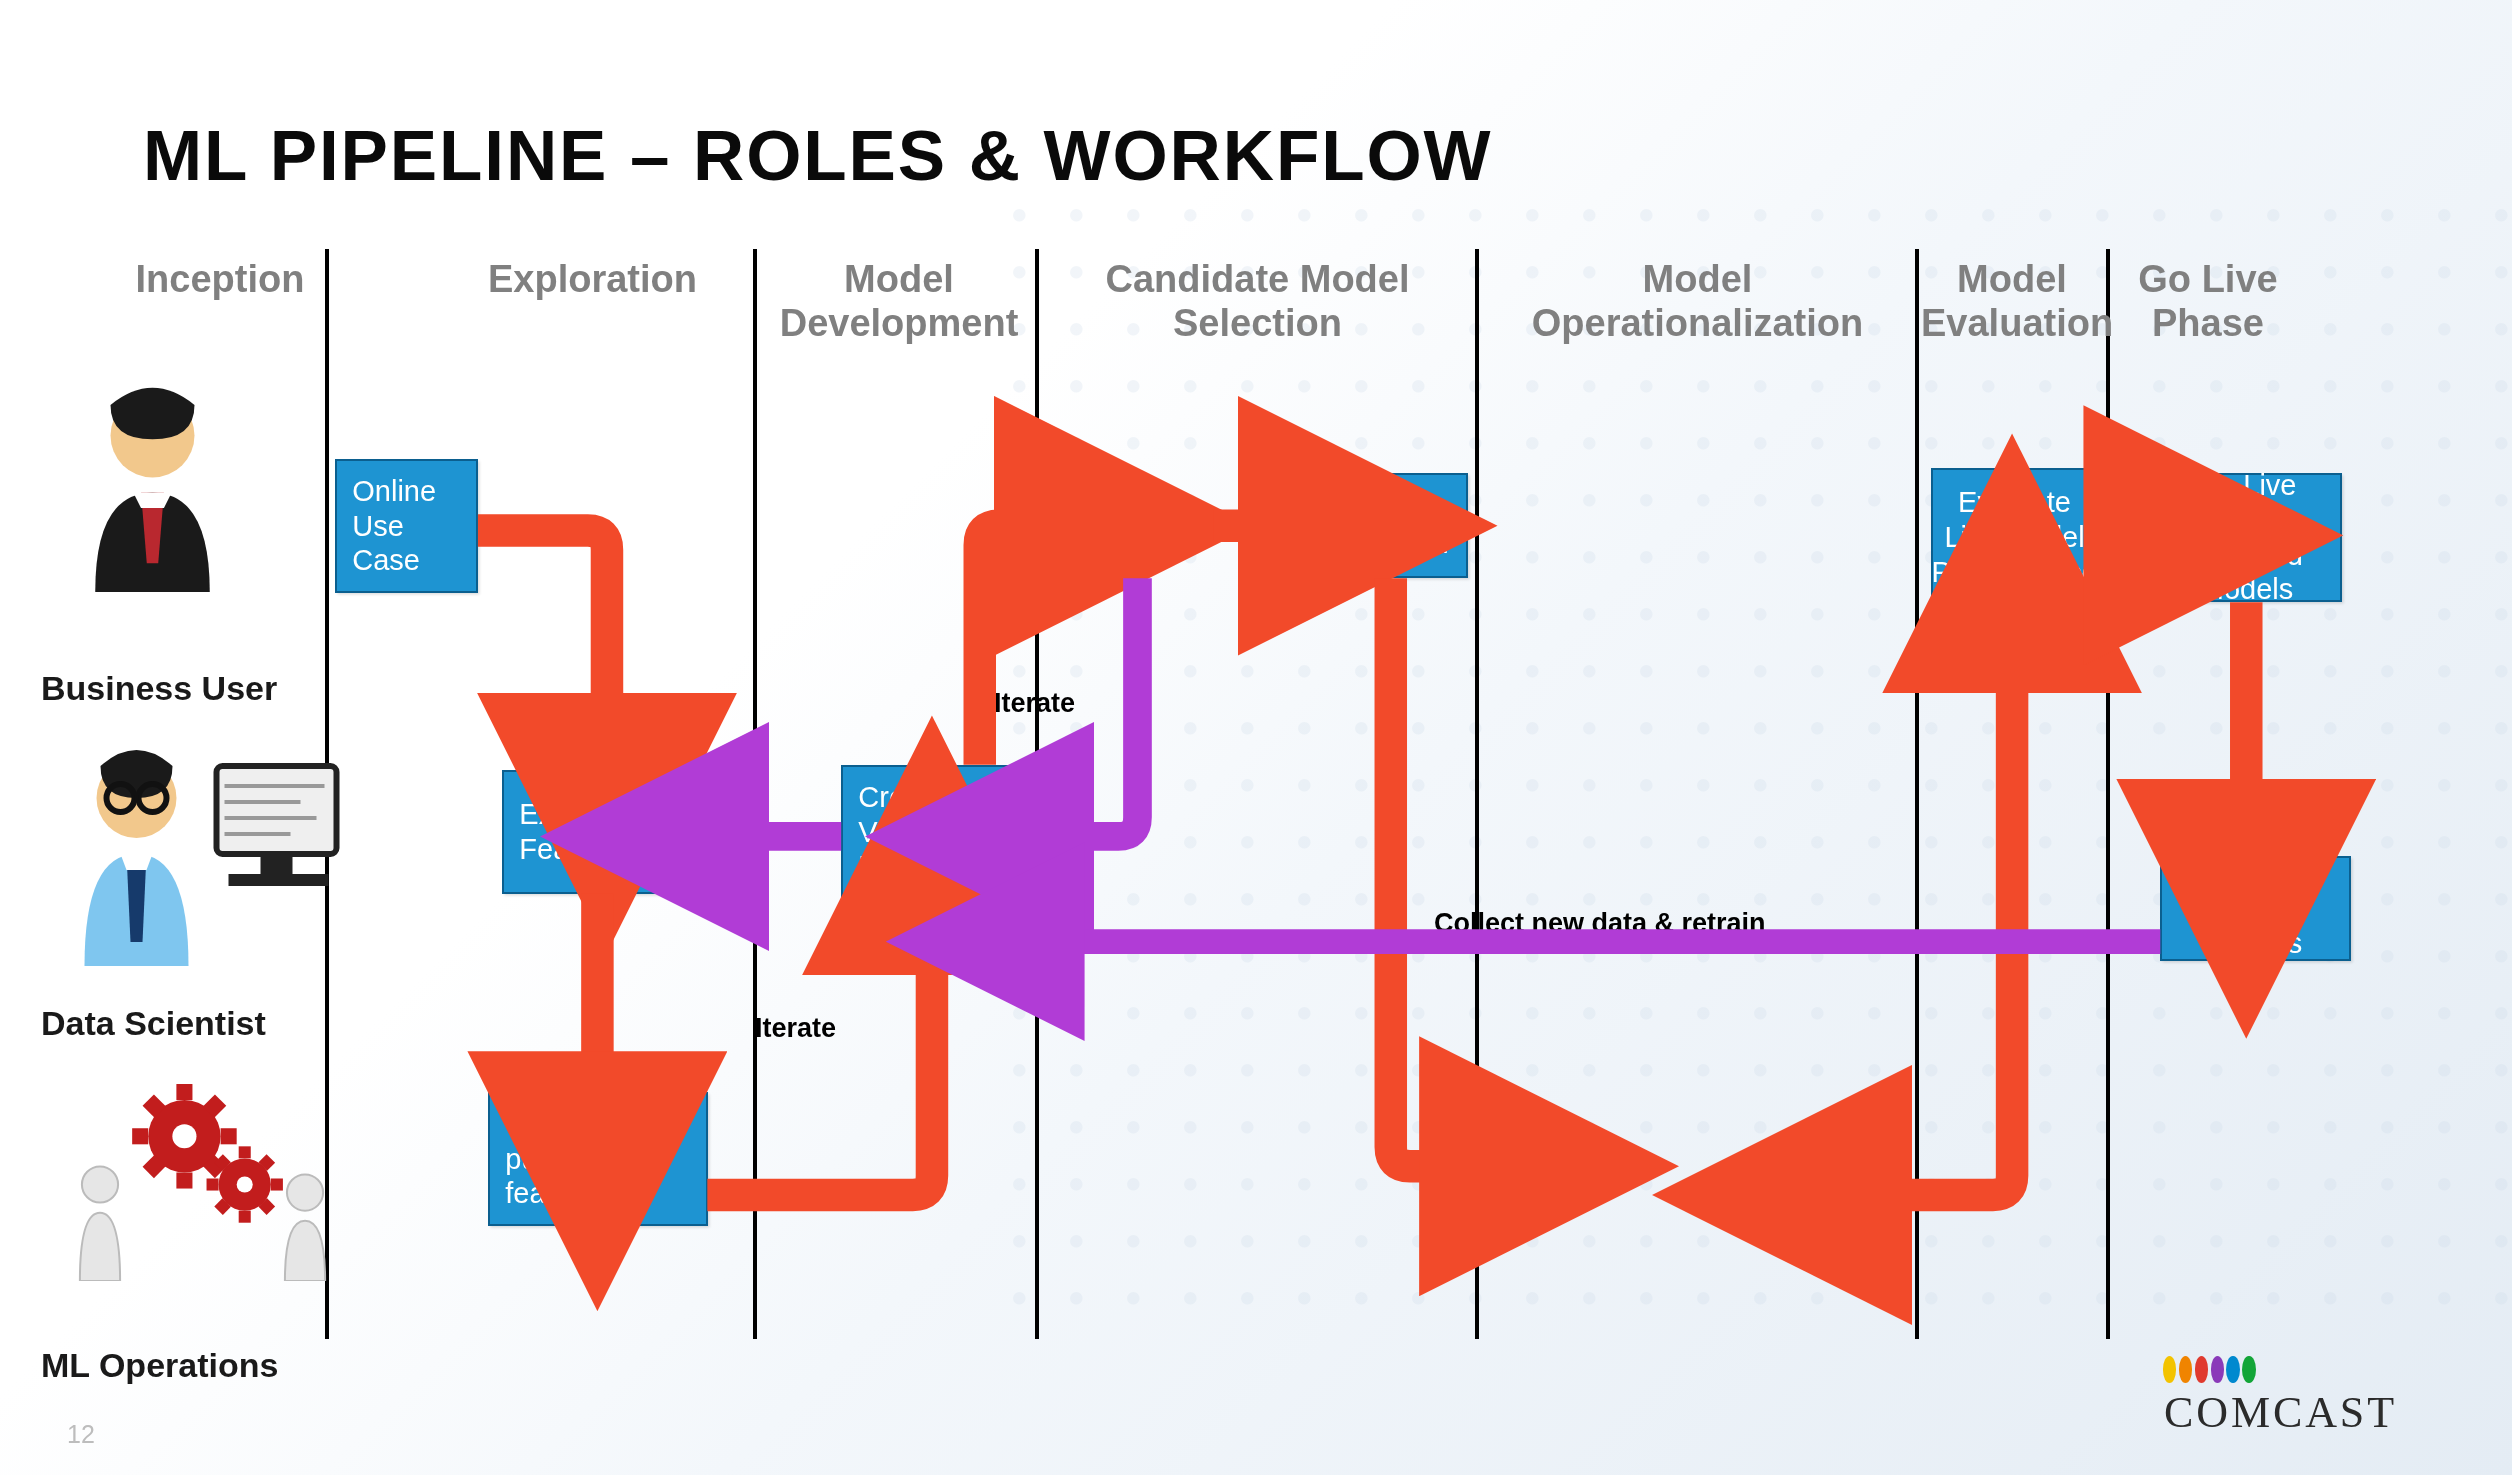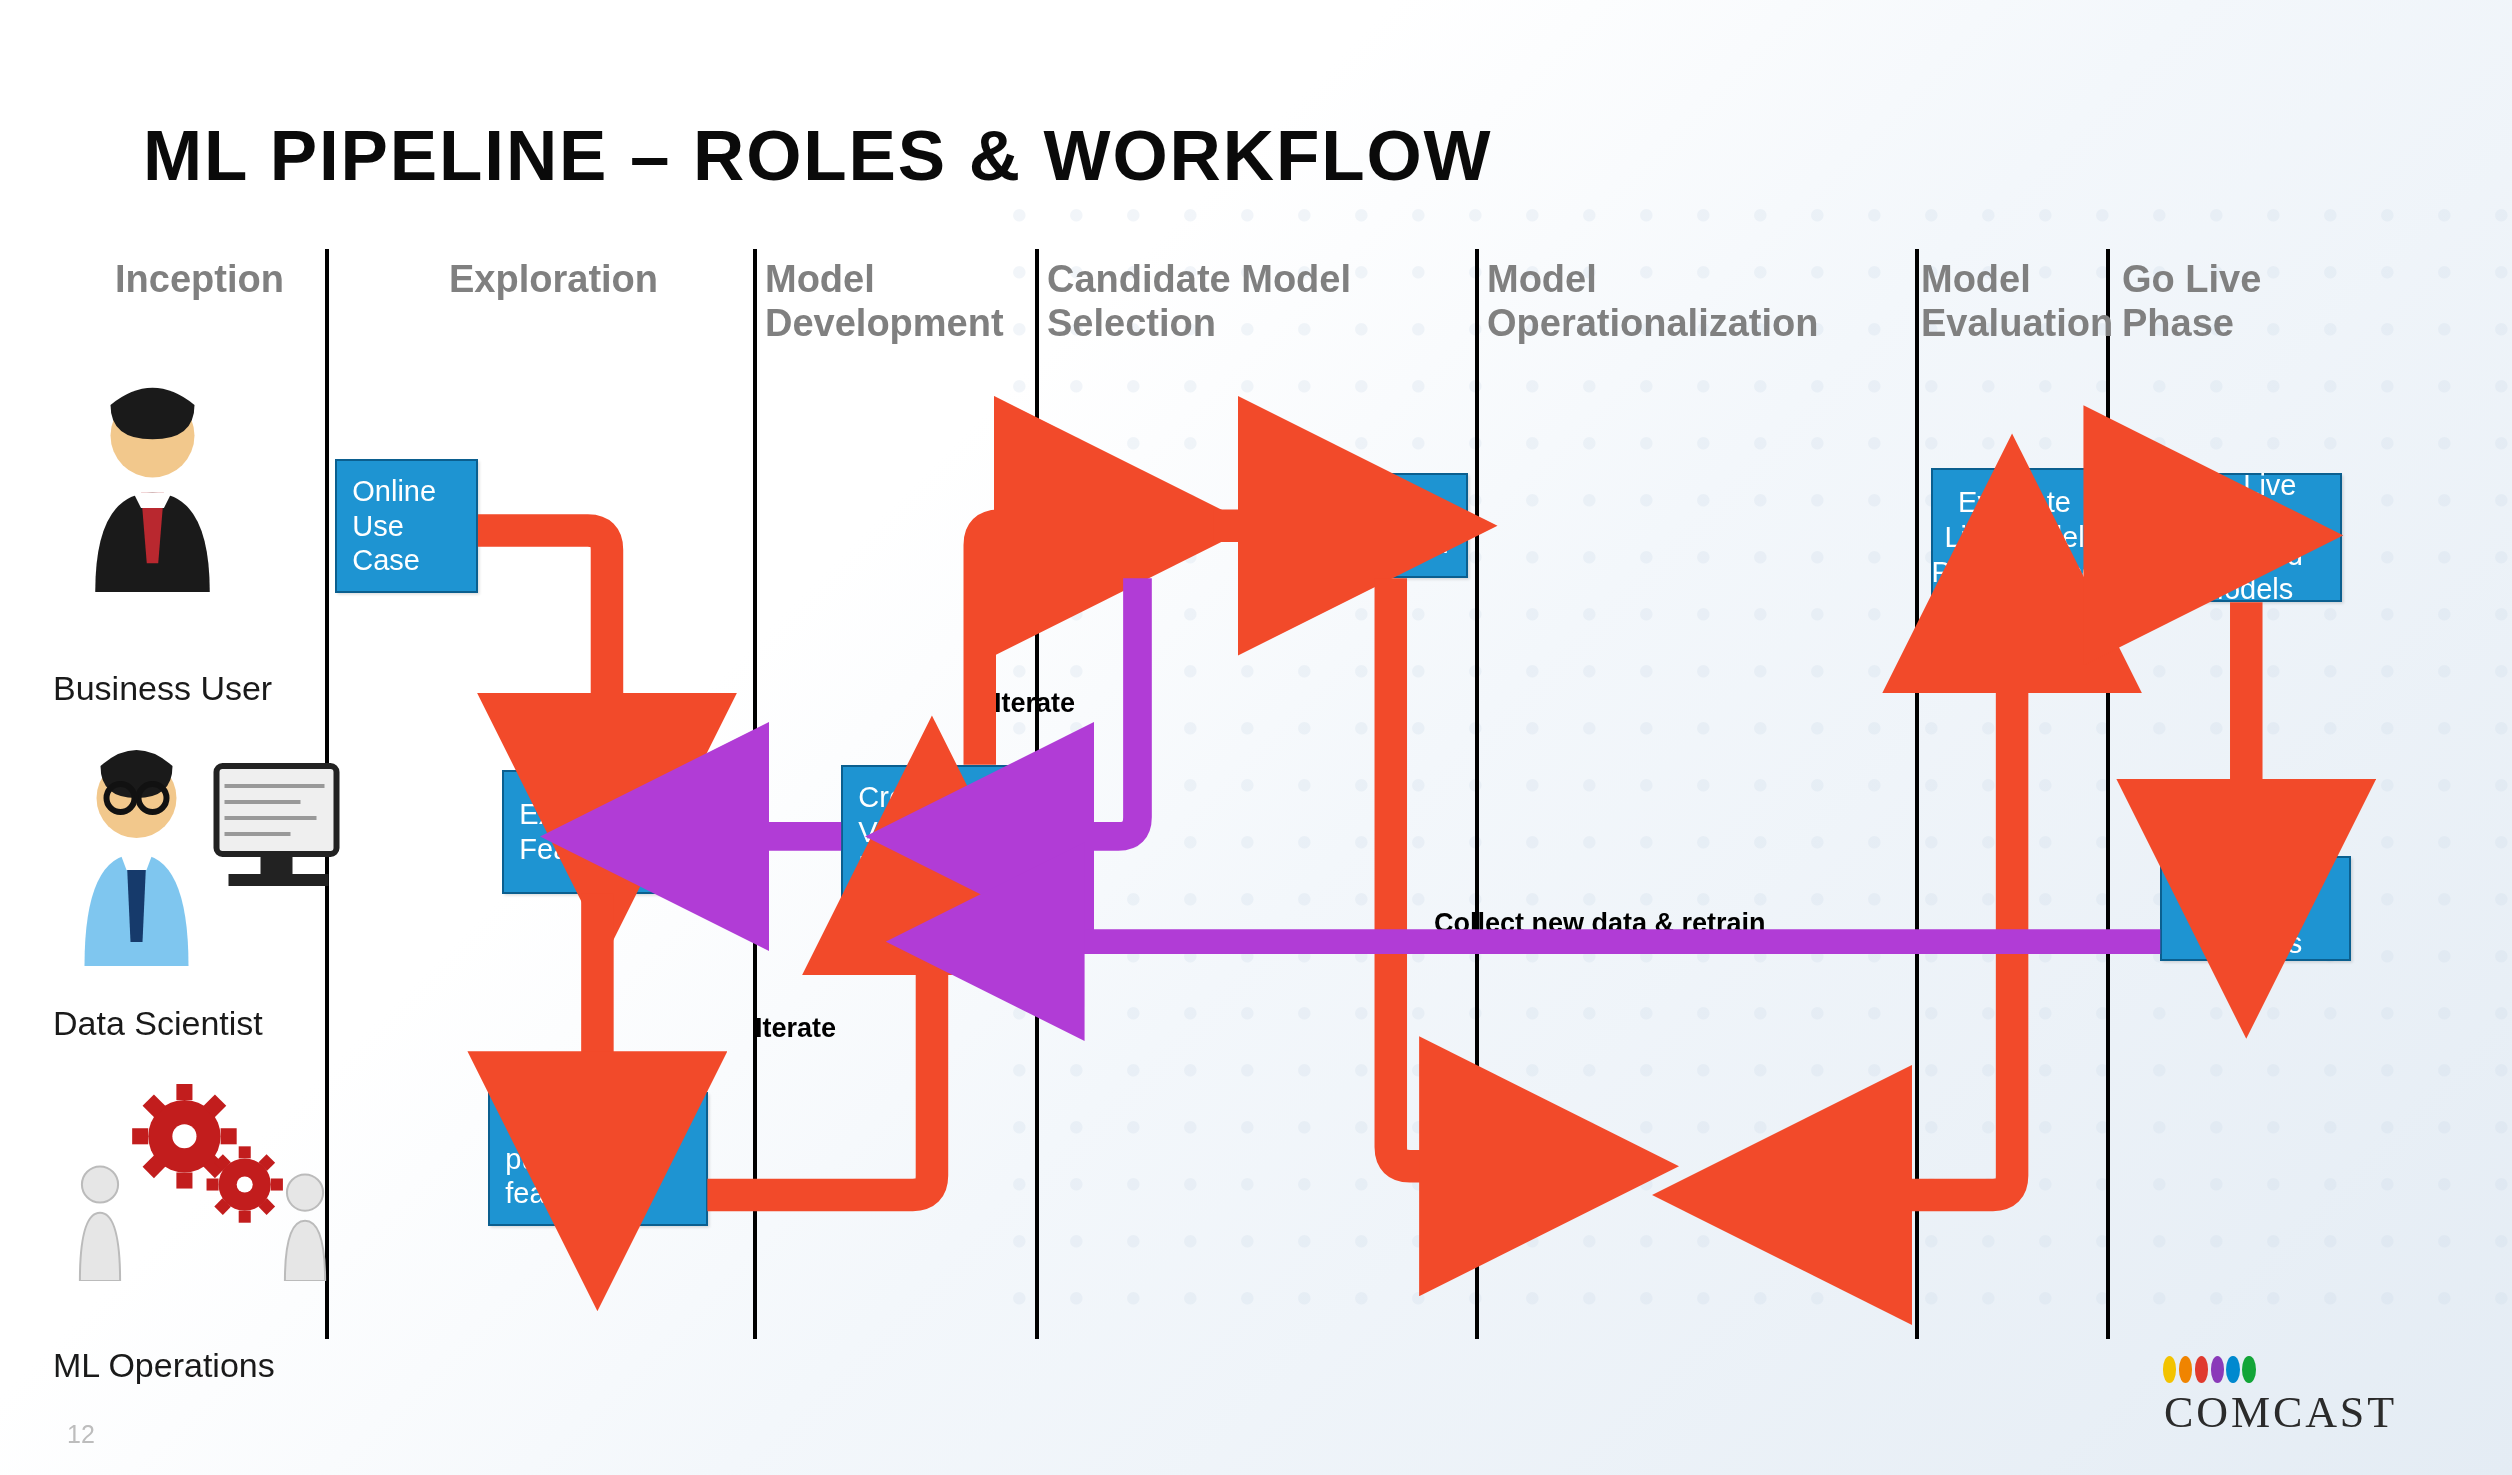--- a/index.html
+++ b/index.html
@@ -48,30 +48,30 @@
     height: 1090px;
     background: #000;
   }
 
   .phase-header {
     position: absolute;
     top: 258px;
     font-size: 38px;
     font-weight: 700;
     color: #808080;
-    text-align: left;
+    text-align: center;
     line-height: 1.15;
   }
 
   
   .role-label {
     position: absolute;
-    left: 53px;
+    left: 41px;
     font-size: 34px;
-    font-weight: 400;
+    font-weight: 700;
     color: #1a1a1a;
     text-align: center;
   }
   .slide-num {
     position: absolute;
     left: 67px; top: 1420px;
     font-size: 25px; color: #bdbdbd;
   }
 
   

